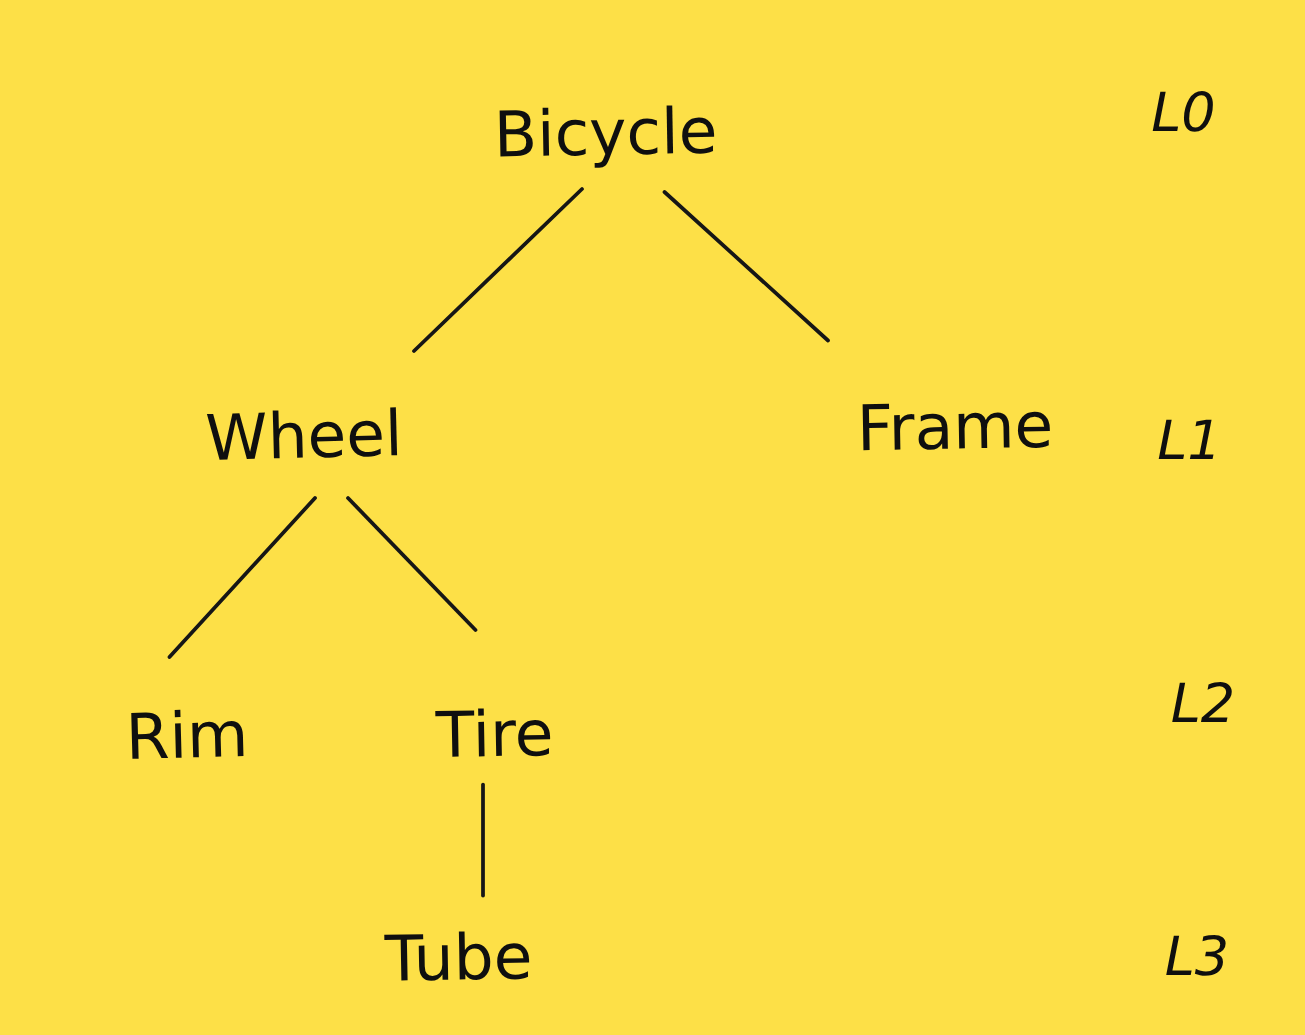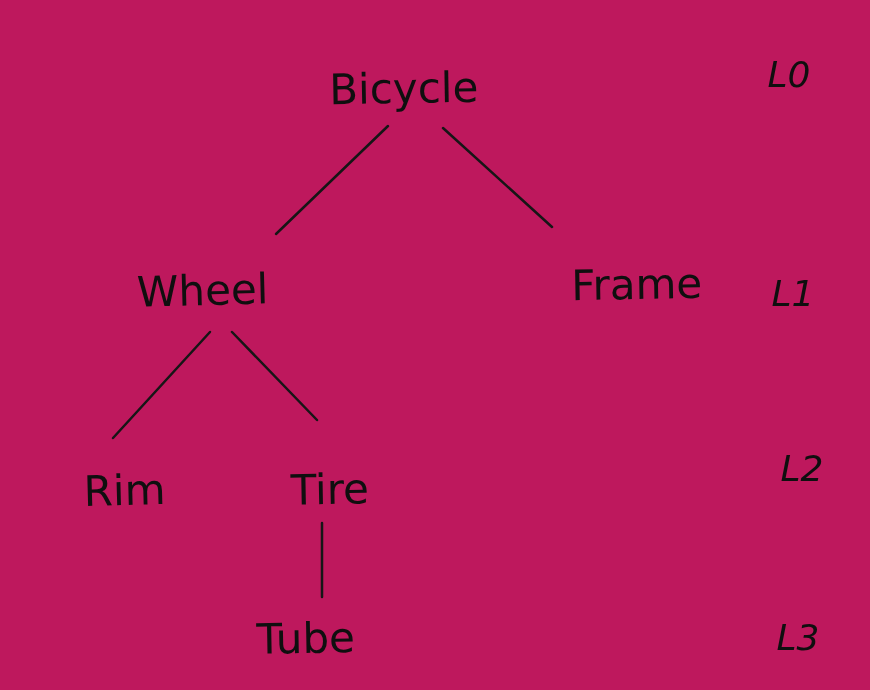--- a/index.html
+++ b/index.html
@@ -7,21 +7,21 @@
     padding: 0;
     background: #ffffff;
     width: 870px;
     height: 690px;
     overflow: hidden;
   }
   .canvas {
     position: relative;
     width: 870px;
     height: 690px;
-    background: #be185d;
+    background: #fde047;
   }
   svg {
     display: block;
   }
   .node-label {
     font-family: "DejaVu Sans", sans-serif;
     font-size: 42px;
     fill: #0f0f0f;
   }
   .level-label {

